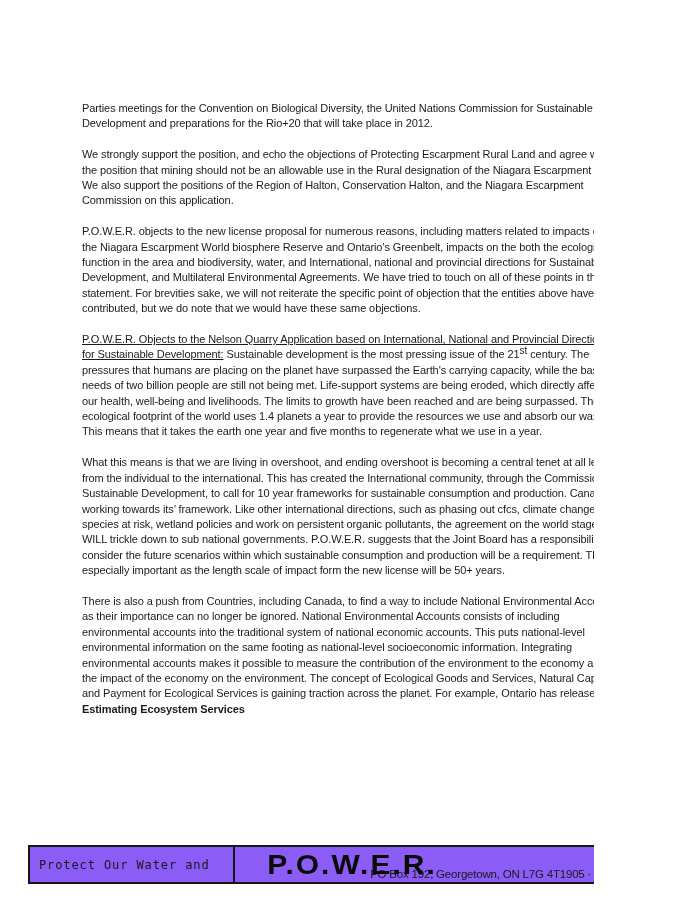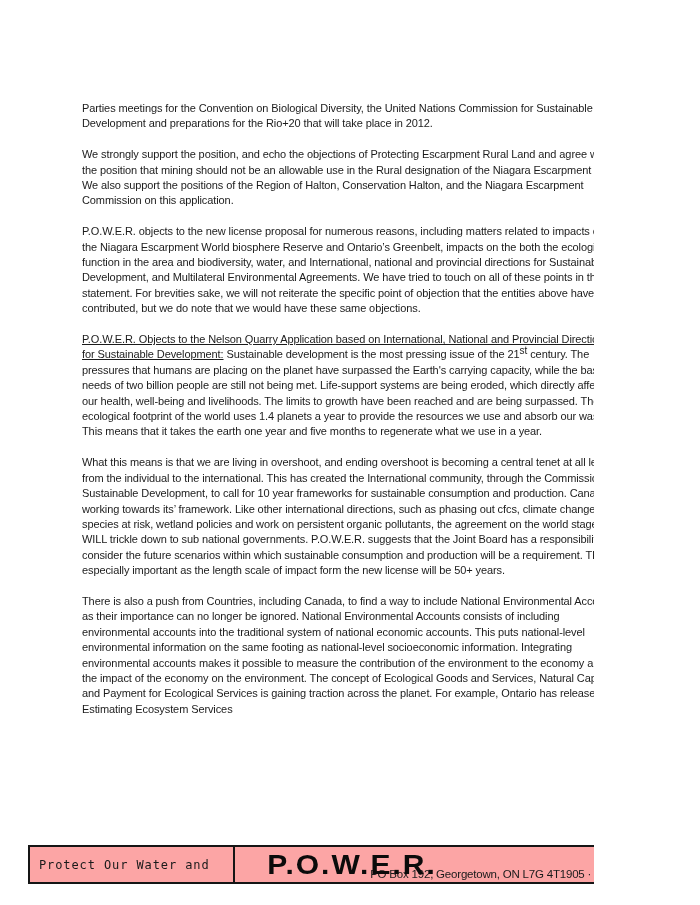--- a/index.html
+++ b/index.html
@@ -23,21 +23,21 @@
     font-size: 11px;
     line-height: 15.4px;
     letter-spacing: -0.1px;
     color: #1b1b1b;
     text-align: left;
   }
   .para {
     margin: 0 0 15.4px 0;
   }
   .run-underline { text-decoration: underline; }
-  .run-bold { font-weight: normal; }
+  .run-bold { font-weight: bold; }
   .run-super {
     font-size: 10px;
     vertical-align: baseline;
     position: relative;
     top: -4px;
     letter-spacing: 0;
   }
   .page-num {
     position: absolute;
     left: 628px;
@@ -52,21 +52,21 @@
   .footer {
     position: absolute;
     left: 28px;
     top: 845px;
     width: 649px;
     height: 39px;
     border: 2px solid #151515;
     box-sizing: border-box;
     display: flex;
     align-items: stretch;
-    background: #fca5a5;
+    background: #8b5cf6;
   }
   .footer-left {
     width: 205px;
     border-right: 2px solid #151515;
     display: flex;
     flex-direction: column;
     justify-content: center;
     padding-left: 9px;
     box-sizing: border-box;
     font-family: "DejaVu Sans Mono", monospace;

